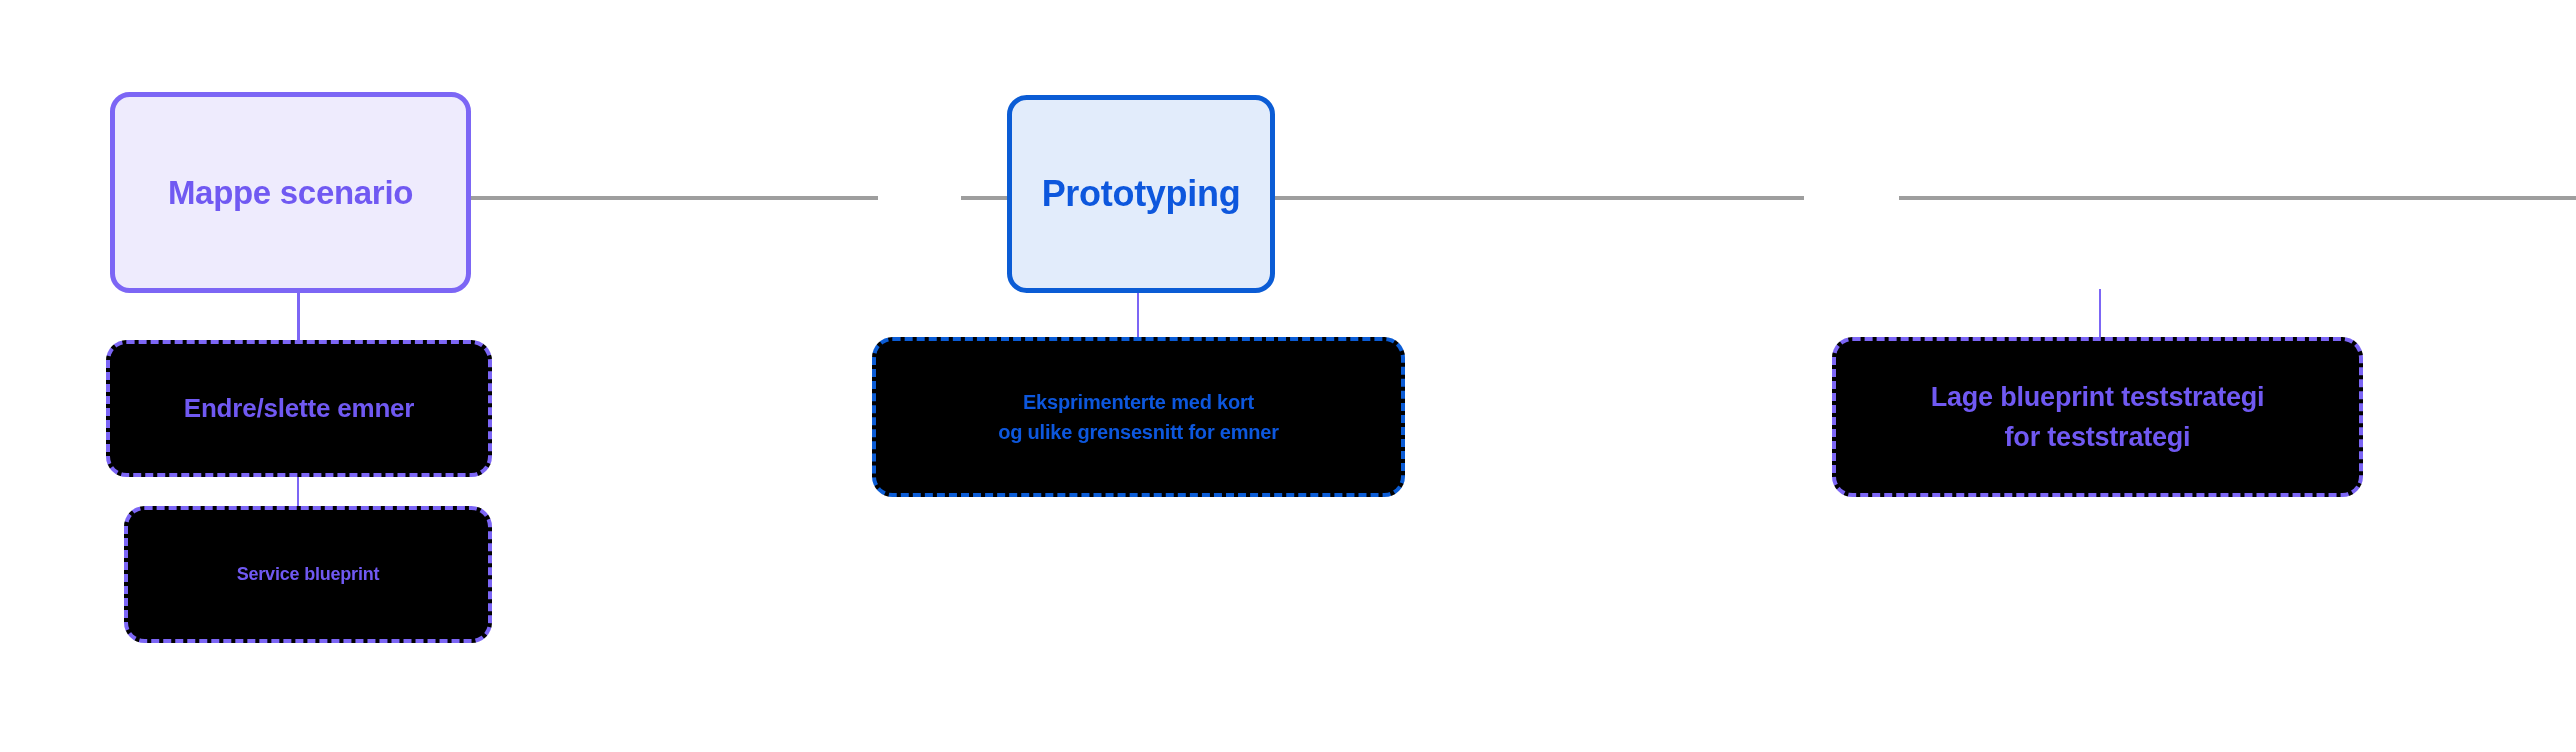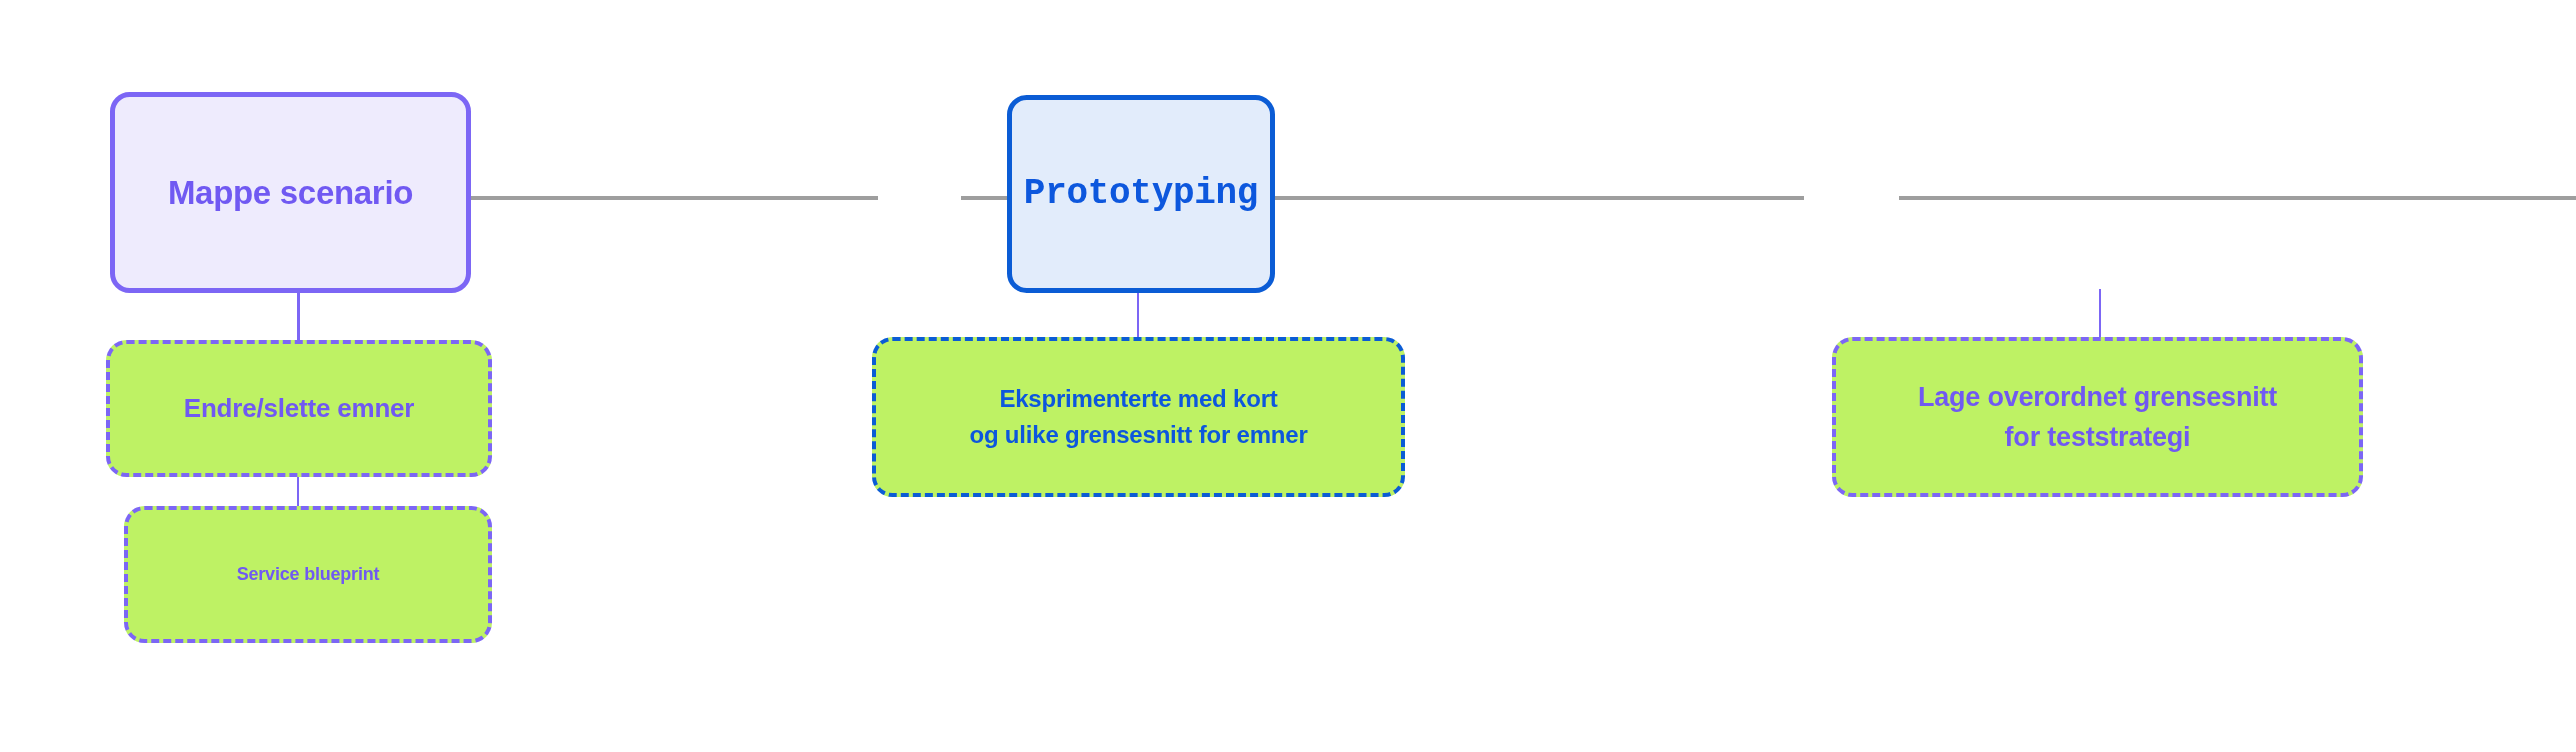--- a/index.html
+++ b/index.html
@@ -48,32 +48,31 @@
   }
   .node.purple {
     border-color: #7c66f5;
     background: #eeebfd;
     color: #7059f2;
   }
   .node.blue {
     border-color: #0b5cd5;
     background: #e2ecfb;
     color: #0d57dd;
-    font-family: Liberation Mono, monospace;
   }
 
   
   .card {
     position: absolute;
     box-sizing: border-box;
     display: flex;
     align-items: center;
     justify-content: center;
     text-align: center;
-    background: #bef264;
+    background: #000000;
     border-style: dashed;
     border-width: 4.6px;
     border-radius: 20.6px;
     font-weight: bold;
     line-height: 1.5;
     letter-spacing: -0.2px;
     z-index: 2;
   }
   .card.purple {
     border-color: #7c66f5;
@@ -109,28 +108,28 @@
 
 
   <div class="card purple" style="left:106px; top:340px; width:386px; height:137px; font-size:26px;">
     <span class="txt">Endre/slette emner</span>
   </div>
 
   <div class="card purple" style="left:124px; top:506px; width:368px; height:137px; font-size:18px;">
     <span class="txt">Service blueprint</span>
   </div>
 
-  <div class="card blue" style="left:872px; top:337px; width:533px; height:160px; font-size:24px;">
+  <div class="card blue" style="left:872px; top:337px; width:533px; height:160px; font-size:20px;">
     <span class="txt">
       <span>Eksprimenterte med kort</span><br>
       <span>og ulike grensesnitt for emner</span>
     </span>
   </div>
 
   <div class="card purple" style="left:1832px; top:337px; width:531px; height:160px; font-size:27px;">
     <span class="txt">
-      <span>Lage overordnet grensesnitt</span><br>
+      <span>Lage blueprint teststrategi</span><br>
       <span>for teststrategi</span>
     </span>
   </div>
 
 </div>
 
 
 </body></html>

